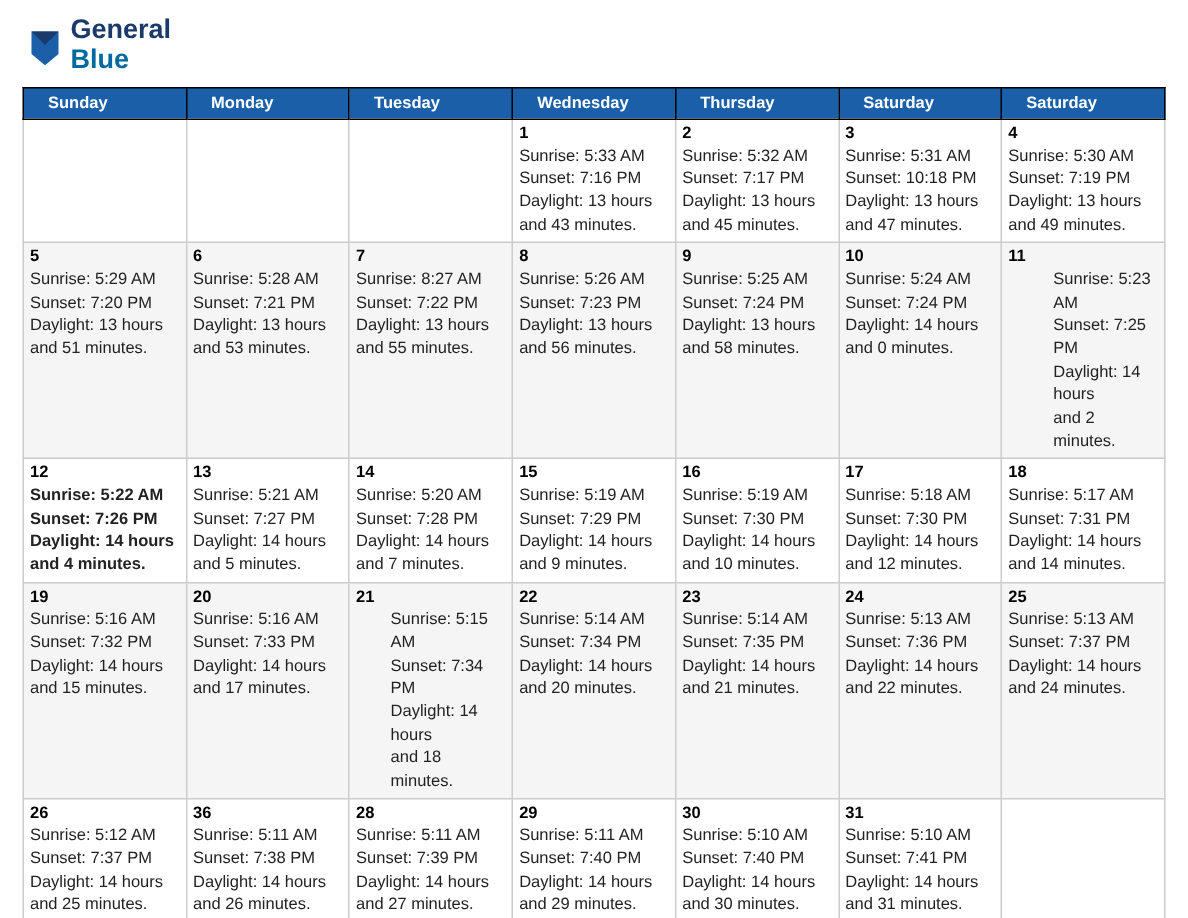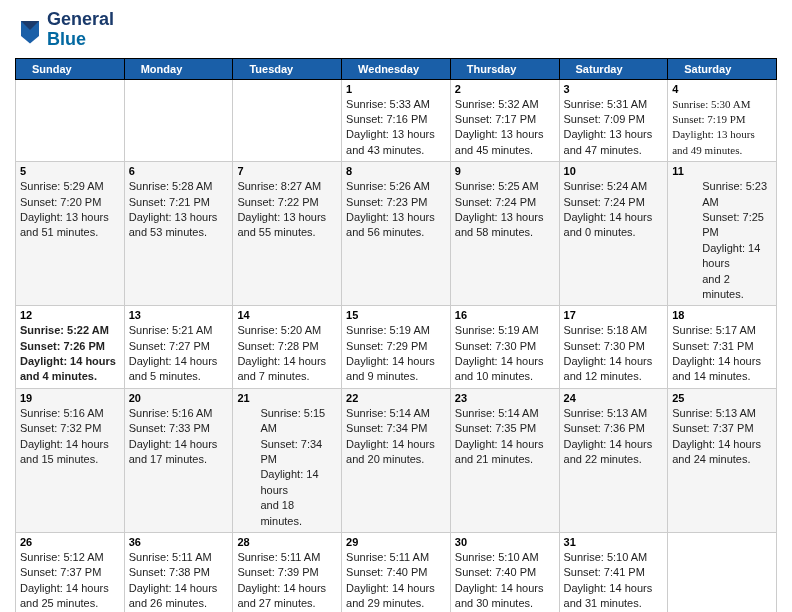--- a/index.html
+++ b/index.html
@@ -141,27 +141,27 @@
           <td>
             <span class="day-num">2</span>
             <div class="cell-info" style="white-space: pre-line;">Sunrise: 5:32 AM
 Sunset: 7:17 PM
 Daylight: 13 hours
 and 45 minutes.</div>
           </td>
           <td>
             <span class="day-num">3</span>
             <div class="cell-info" style="white-space: pre-line;">Sunrise: 5:31 AM
-Sunset: 7:09 PM
+Sunset: 10:18 PM
 Daylight: 13 hours
 and 47 minutes.</div>
           </td>
           <td>
             <span class="day-num">4</span>
-            <div class="cell-info" style="white-space: pre-line; font-family: Liberation Serif, serif;">Sunrise: 5:30 AM
+            <div class="cell-info" style="white-space: pre-line;">Sunrise: 5:30 AM
 Sunset: 7:19 PM
 Daylight: 13 hours
 and 49 minutes.</div>
           </td>
         </tr>
         <tr>
           <td>
             <span class="day-num">5</span>
             <div class="cell-info" style="white-space: pre-line;">Sunrise: 5:29 AM
 Sunset: 7:20 PM

